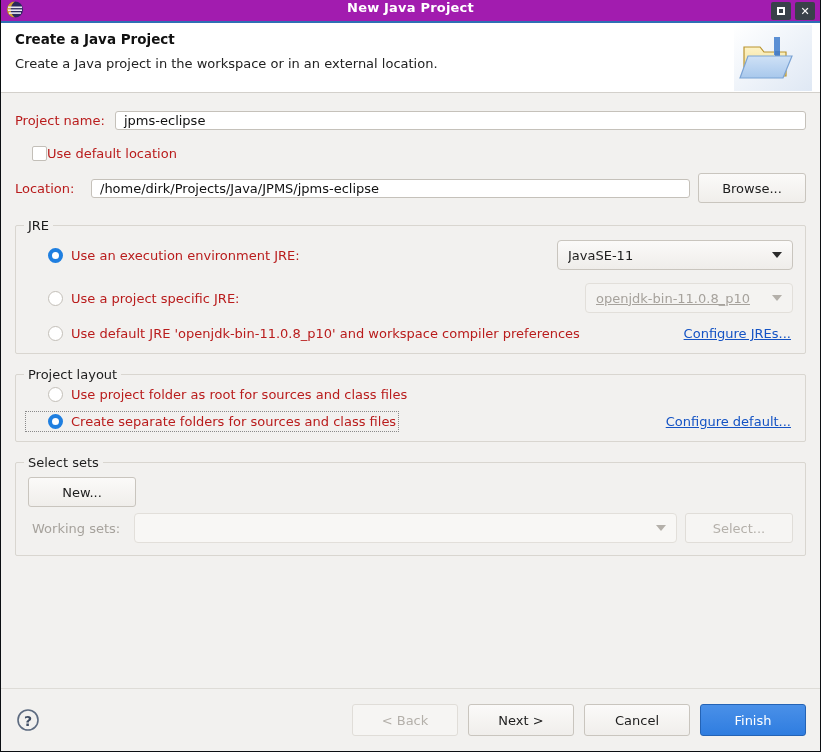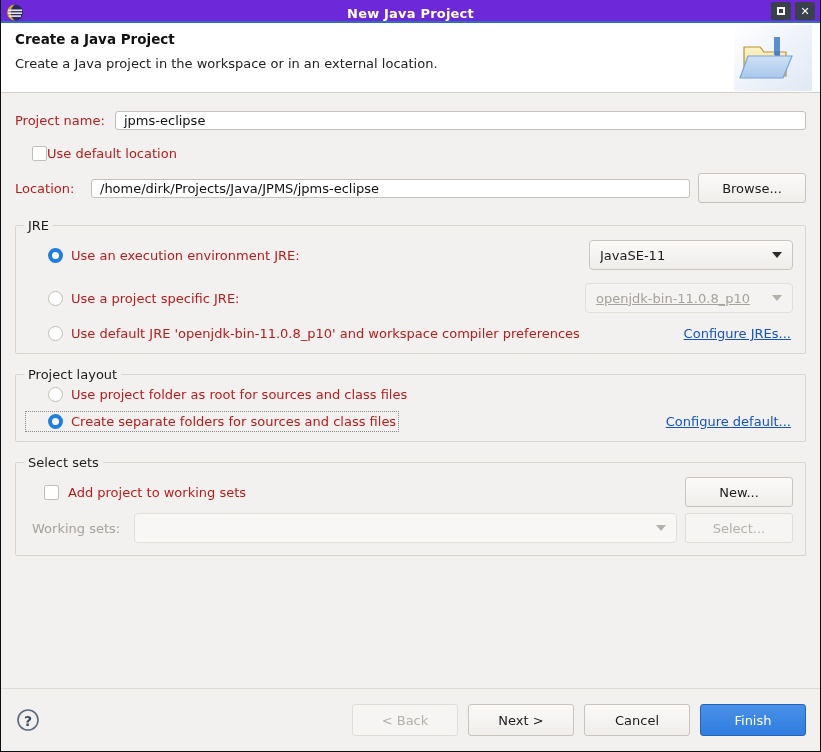--- a/index.html
+++ b/index.html
@@ -21,22 +21,22 @@
     width: 821px; height: 752px;
     background: #f2f1ef;
     border: 1px solid #0b0e12;
     border-top: none;
     display: flex; flex-direction: column;
   }
 
   
   .titlebar {
     height: 23px; flex: 0 0 23px;
-    background: #6d28d9;
-    display: flex; align-items: flex-end;
+    background: #a21caf;
+    display: flex; align-items: flex-start;
     position: relative;
     border-bottom: 2px solid #2f6fb5;
   }
   .titlebar-title {
     position: absolute; left: 0; right: 0;
     text-align: center;
     color: #ffffff;
     font-size: 13px;
     font-weight: bold;
     letter-spacing: .2px;
@@ -302,21 +302,21 @@
 
     <div class="group" style="margin-top:22px;">
       <div class="legend">JRE</div>
       <div class="group-inner">
 
         <div class="row" style="gap:8px;">
           <div class="radio-row" style="flex:1 1 auto; padding-left:20px;">
             <span class="radio on"></span>
             <span class="label">Use an execution environment JRE:</span>
           </div>
-          <div class="combo" style="width:204px;">
+          <div class="combo" style="width:236px;">
             <span class="val">JavaSE-11</span>
             <span class="caret"></span>
           </div>
         </div>
 
         <div class="row" style="gap:8px; margin-top:13px;">
           <div class="radio-row" style="flex:1 1 auto; padding-left:20px;">
             <span class="radio"></span>
             <span class="label">Use a project specific JRE:</span>
           </div>
@@ -356,24 +356,20 @@
         </div>
 
       </div>
     </div>
 
     <div class="group" style="margin-top:20px;">
       <div class="legend">Select sets</div>
       <div class="group-inner" style="padding:14px 12px 12px 12px;">
 
         <div class="row" style="gap:8px;">
-          <div class="row" style="gap:9px; flex:1 1 auto; padding-left:16px;">
-            <div class="checkbox"></div>
-            <div class="label">Add project to working sets</div>
-          </div>
           <div class="btn" style="min-width:108px;">New...</div>
         </div>
 
         <div class="row" style="gap:8px; margin-top:6px;">
           <div class="label dim" style="width:98px; padding-left:4px;">Working sets:</div>
           <div class="combo disabled" style="flex:1 1 auto; background:#f8f7f5;">
             <span class="val"></span>
             <span class="caret"></span>
           </div>
           <div class="btn disabled" style="min-width:108px;">Select...</div>

